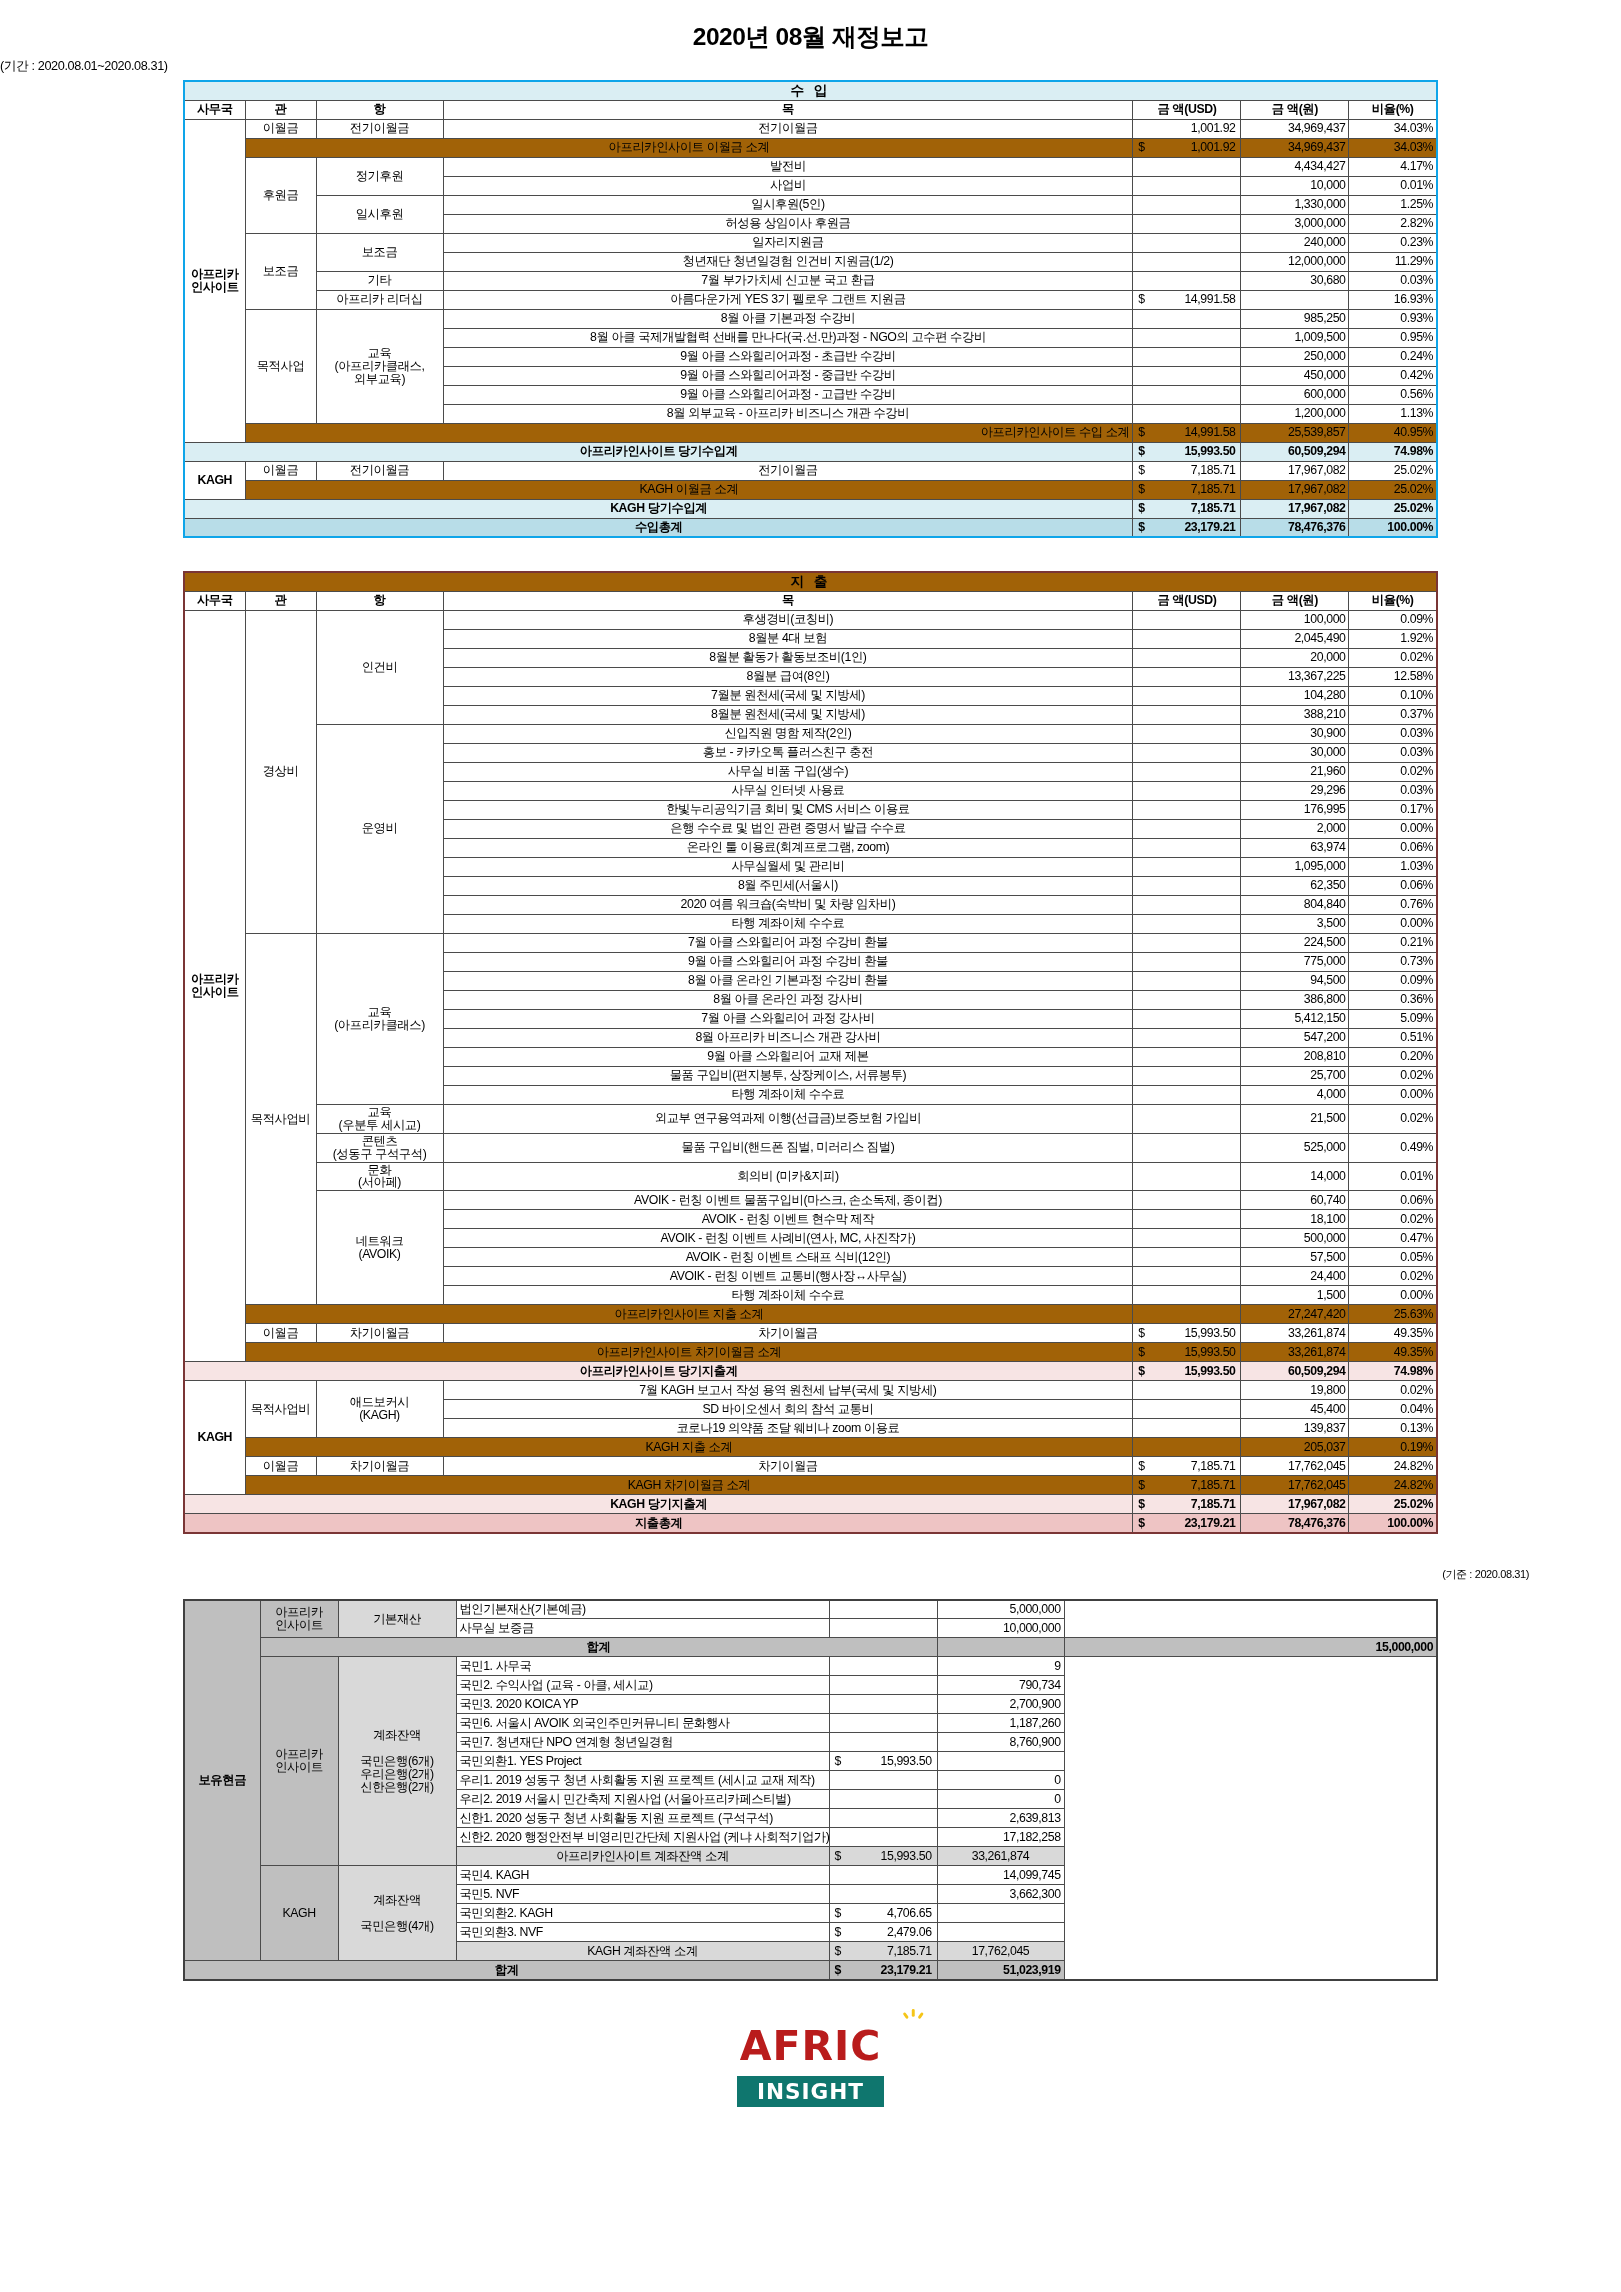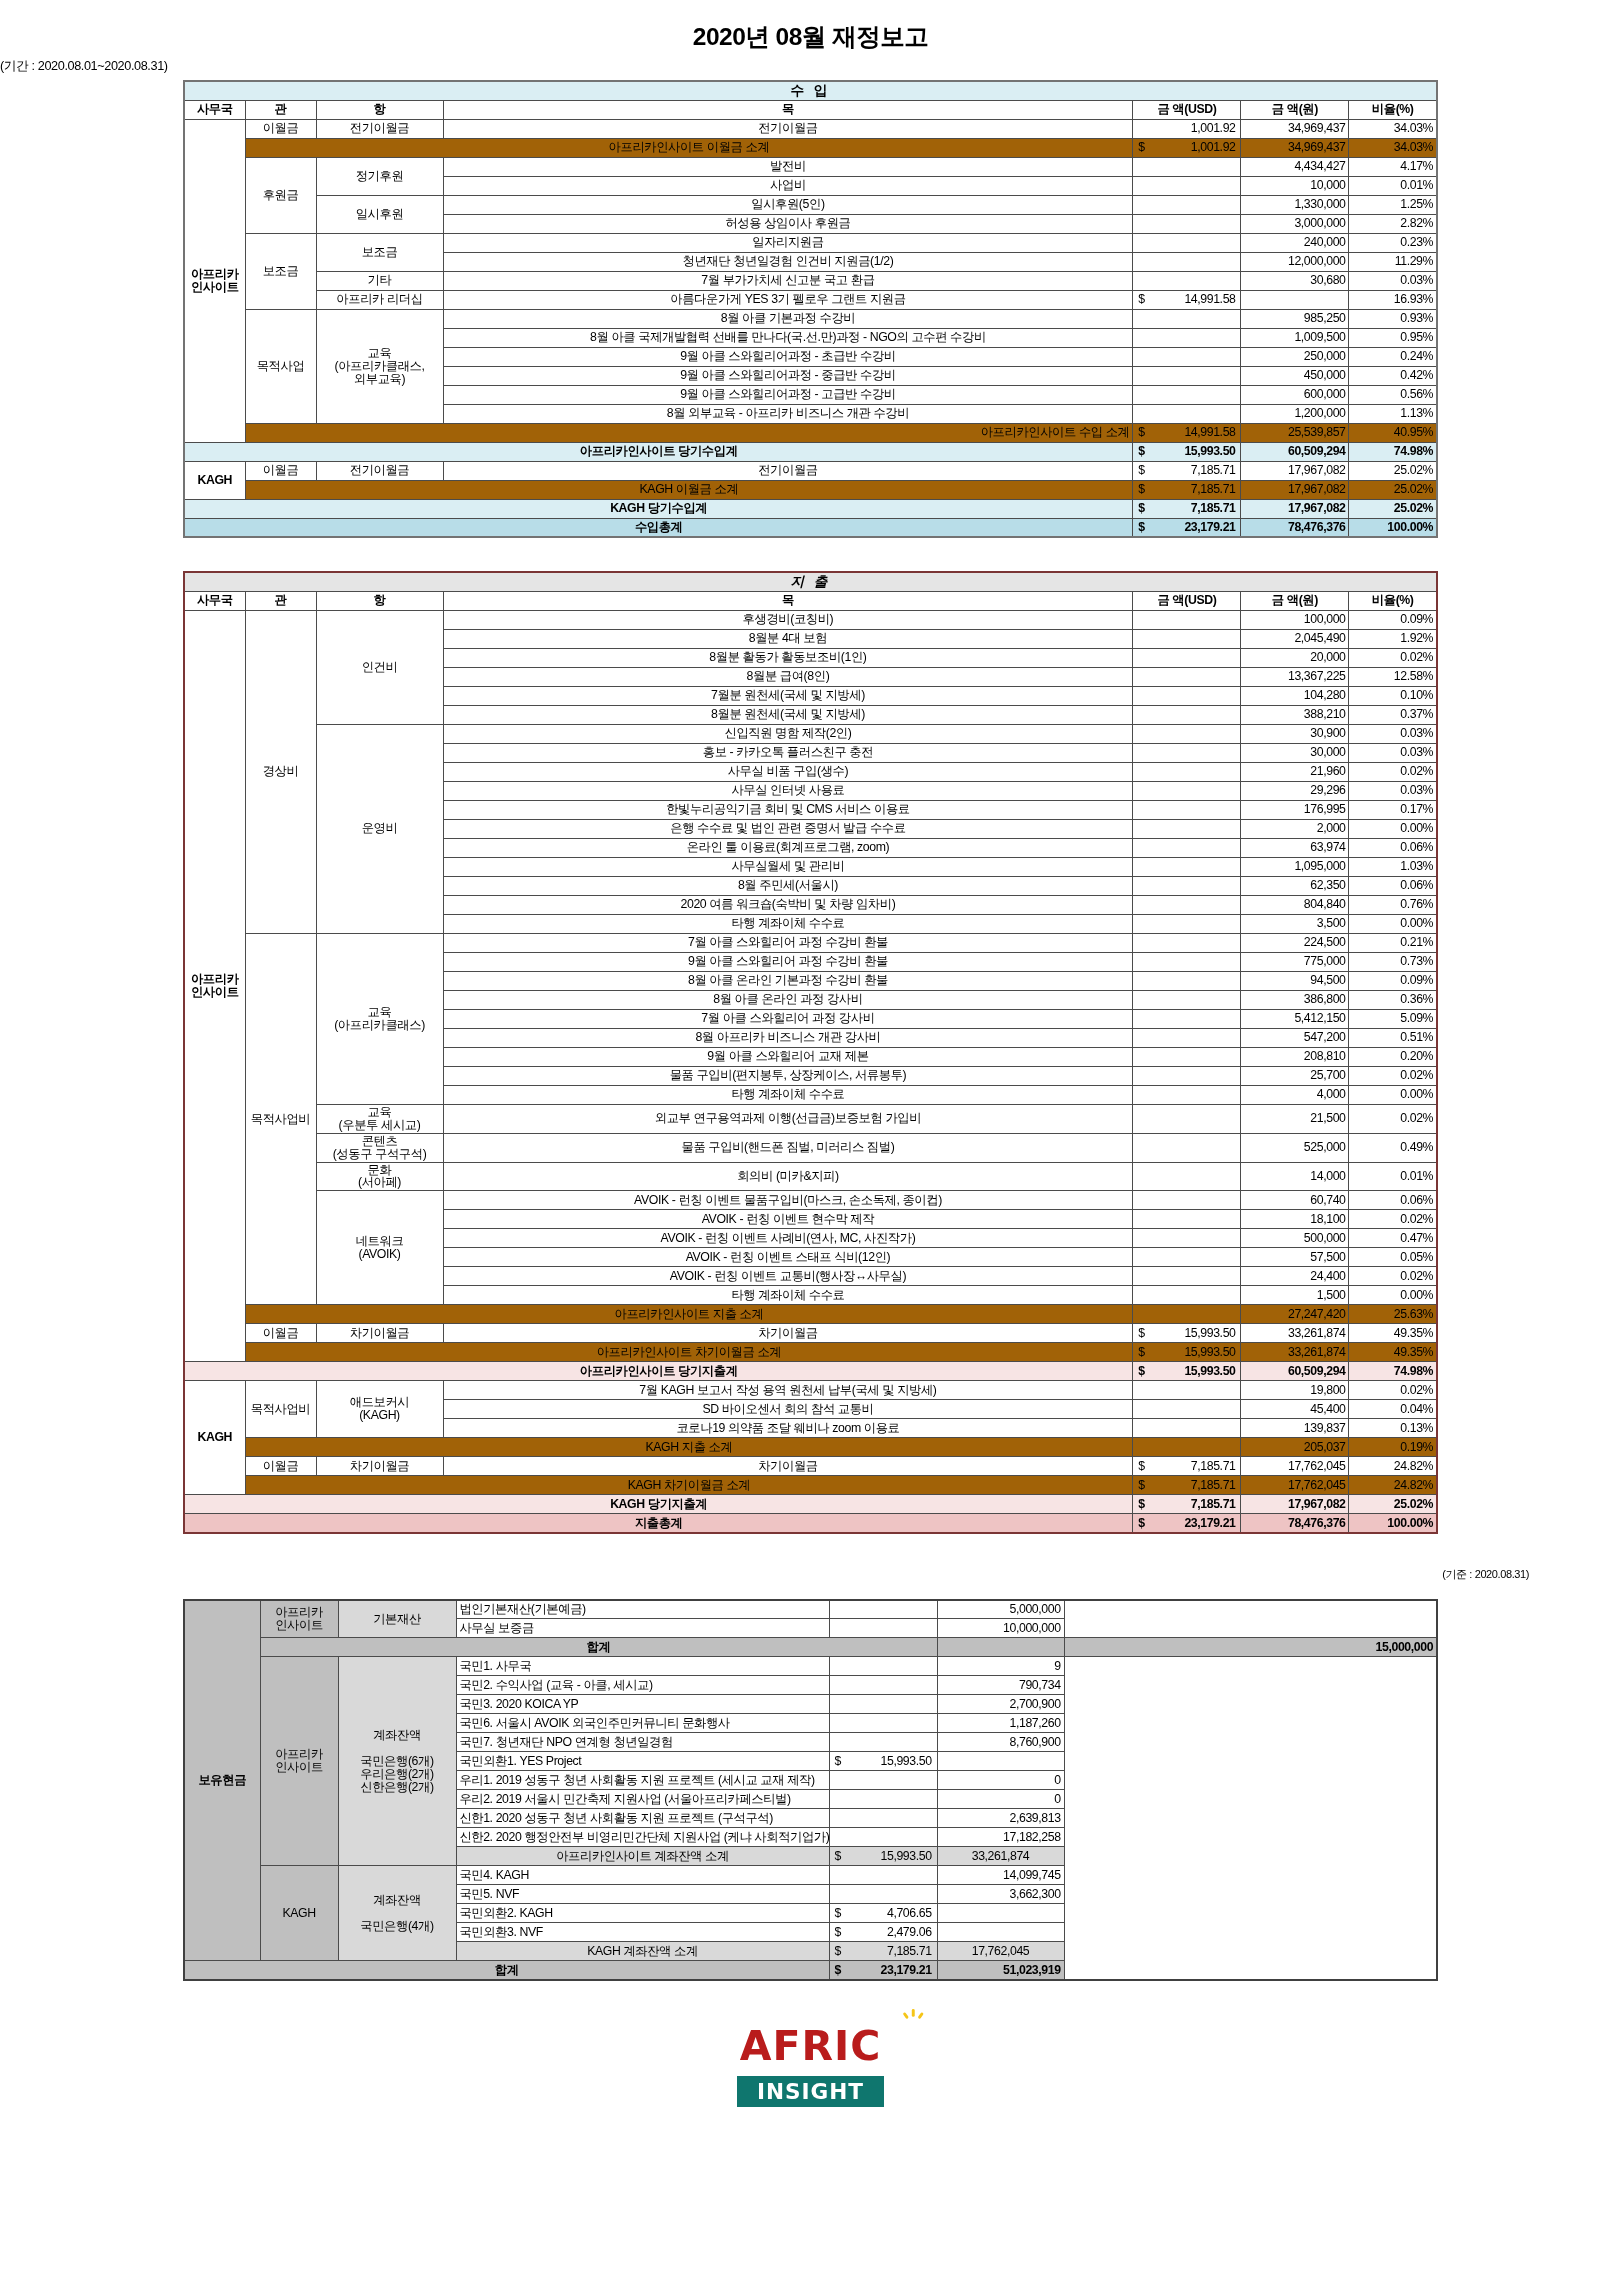--- a/index.html
+++ b/index.html
@@ -58,29 +58,29 @@
   .c-pct      { width: 88px;  text-align: right; padding-right: 5.9px; }
 
   .sect-head {
     text-align: center;
     font-weight: bold;
     font-size: 13.7px;
     letter-spacing: 2.9px;
     height: 22.5px;
   }
   .sect-head.income { background: #daeef3; }
-  .sect-head.expense { background: #e5e5e5; font-style: italic; }
+  .sect-head.expense { background: #a16207; }
   .colhead td { text-align: center; font-weight: bold; height: 20.6px; }
   .row-sub td { background: #a16207; }
   .row-sub .c-mok, .row-sub .merge-label { text-align: center; }
   .row-total-blue td { background: #daeef3; font-weight: bold; }
   .row-total-pink td { background: #f7e4e4; font-weight: bold; margin-left: 48px; }
   .row-grand-blue td { background: #b8dde8; font-weight: bold; }
   .row-grand-pink td { background: #eec4c4; font-weight: bold; }
-  table.fin.income { border: 2px solid #737373; }
+  table.fin.income { border: 2px solid #0ea5e9; }
   table.fin.expense { border: 2px solid #7a3535; }
   table.fin.assets { border: 2px solid #404040; }
 
   .usd-cell {
     display: flex; justify-content: space-between; align-items: center;
     padding: 0 2px;
   }
   .usd-cell .sym { font-weight: inherit; }
   .gap { height: 33px; }
 

